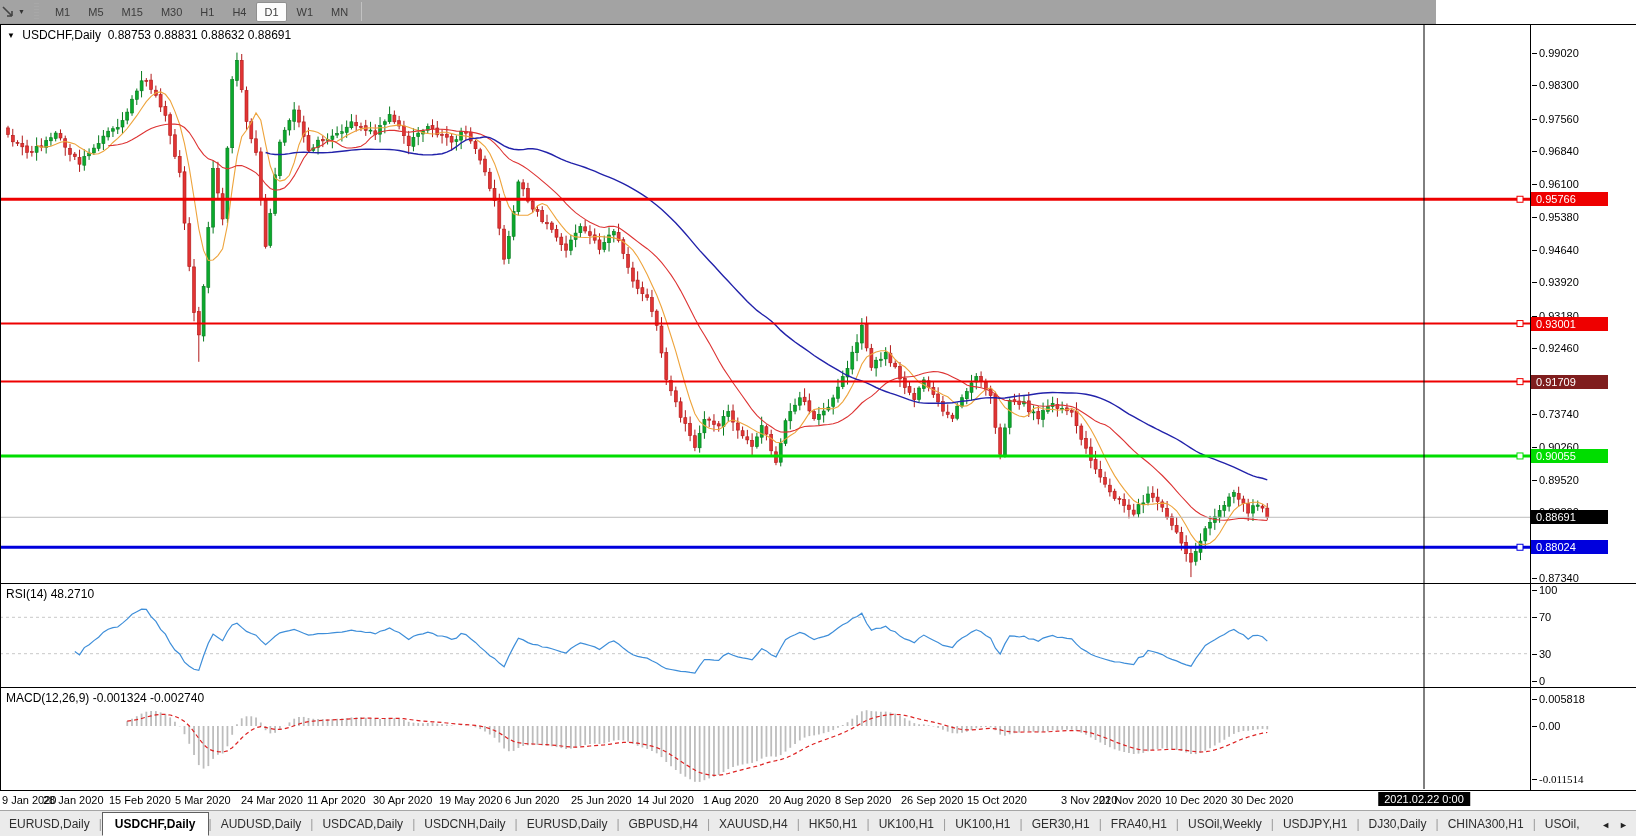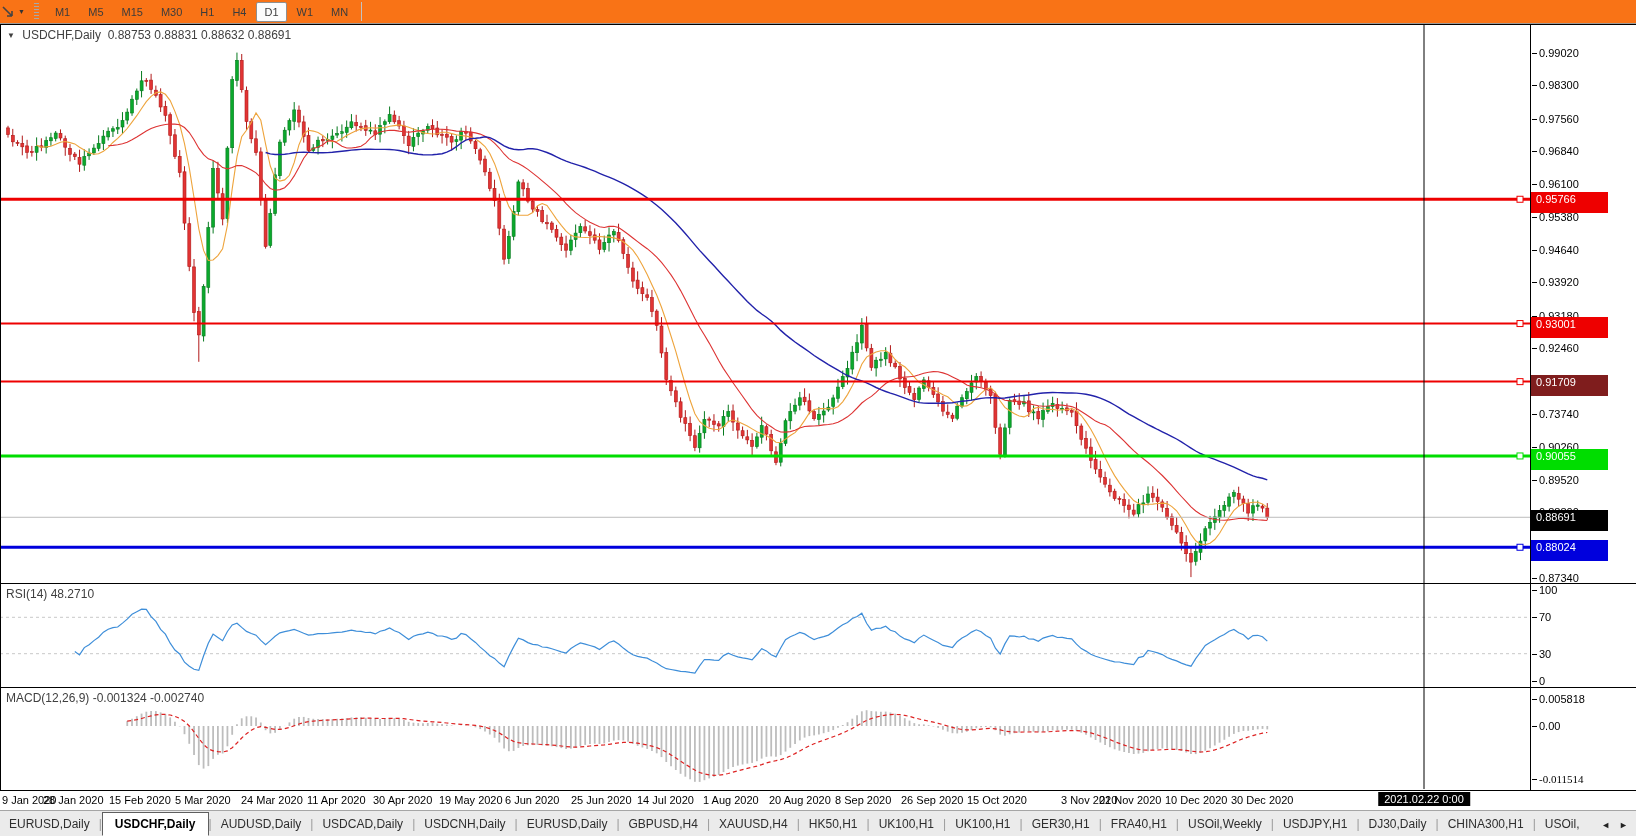--- a/index.html
+++ b/index.html
@@ -1,38 +1,38 @@
 <!DOCTYPE html>
 <html><head>
 <meta charset="utf-8">
 <style>
   html,body{margin:0;padding:0;}
   body{width:1636px;height:836px;position:relative;overflow:hidden;background:#fff;
        font-family:"Liberation Sans",sans-serif;-webkit-font-smoothing:antialiased;}
   
-  .toolbar{position:absolute;left:0;top:0;width:1636px;height:23px;background:#f97316;
+  .toolbar{position:absolute;left:0;top:0;width:1436px;height:23px;background:#a3a3a3;
            border-bottom:1px solid #9b9b9b;display:flex;align-items:center;}
   .tool-icon-wrap{display:flex;align-items:center;margin-left:1px;}
   .caret{font-size:7px;color:#333;margin:0 3px;}
   .grip{width:5px;height:17px;margin:0 7px 0 6px;
         background-image:repeating-linear-gradient(to bottom,#a8a8a8 0 1px,transparent 1px 3px);}
   .vsep{width:1px;height:19px;background:#c2c2c2;margin:0 4px;}
   .tf-btn{font-size:11px;color:#3c3c3c;padding:3px 7px;margin:0 1px;border:1px solid transparent;border-radius:2px;}
   .tf-btn.active{background:#fcfcfc;border:1px solid #8f8f8f;}
   
   .hline{position:absolute;left:0;width:1636px;height:1px;background:#000;}
   .vframe{position:absolute;width:1px;background:#000;}
   #plot-svg{position:absolute;left:0;top:0;pointer-events:none;}
-  .pane-label{position:absolute;font-size:12px;color:#404040;white-space:nowrap;z-index:5;}
+  .pane-label{position:absolute;font-size:12px;color:#000000;white-space:nowrap;z-index:5;}
   .tri{font-size:8px;vertical-align:1px;margin-right:4px;}
   
   #price-axis{position:absolute;left:1530px;top:0;width:106px;height:836px;z-index:6;}
   .ptick{position:absolute;left:9px;font-size:11px;color:#000;line-height:12px;}
   .ptick::before{content:"";position:absolute;left:-7px;top:6px;width:5px;height:1px;background:#000;}
-  .badge{position:absolute;left:1px;width:72px;height:21px;line-height:14px;color:#fff;
+  .badge{position:absolute;left:1px;width:72px;height:14px;line-height:14px;color:#fff;
          font-size:11px;padding-left:5px;z-index:7;}
   
   #date-axis{position:absolute;left:0;top:790px;width:1636px;height:20px;background:#fff;z-index:5;}
   .date-label{position:absolute;top:4px;font-size:11px;color:#000;white-space:nowrap;}
   .tsbox{position:absolute;top:2px;left:1424px;transform:translateX(-50%);background:#000;color:#fff;
          font-size:11px;padding:1px 6px;white-space:nowrap;}
   
   .tabbar{position:absolute;left:0;top:810px;width:1636px;height:26px;background:#ebebeb;
           border-top:1px solid #a5a5a5;display:flex;align-items:center;overflow:hidden;z-index:8;}
   #tab-items{display:flex;align-items:center;white-space:nowrap;}

